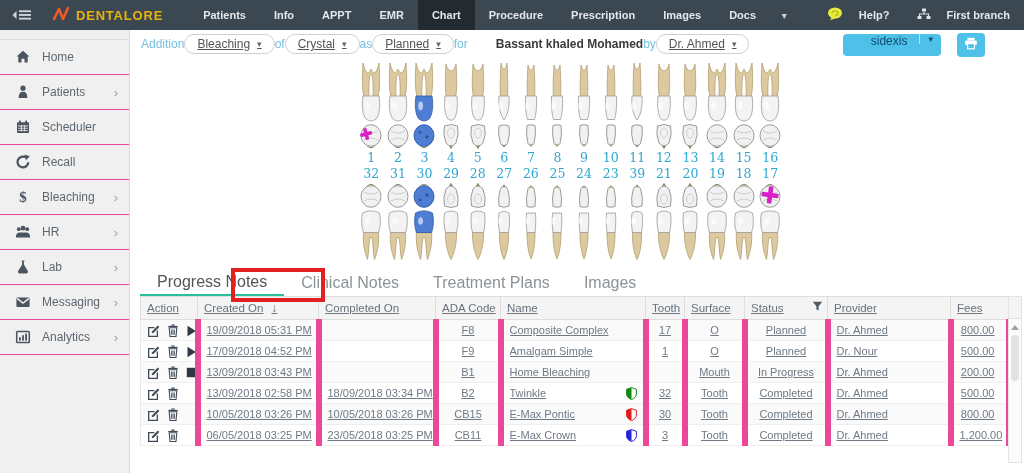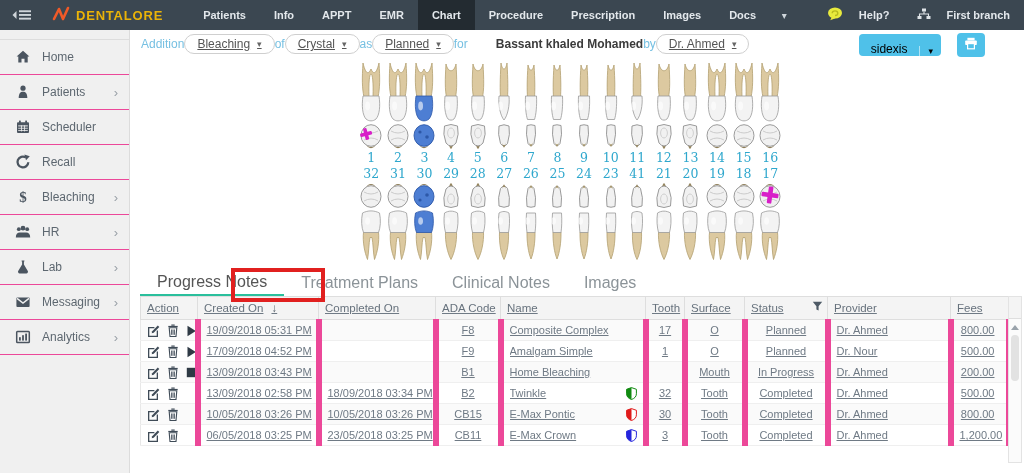--- a/index.html
+++ b/index.html
@@ -27,21 +27,21 @@
   .sb-chevron{position:absolute;right:11px;color:#9aa1a8;font-size:13px;line-height:1;}
 
   
   .toolbar{position:absolute;left:131px;top:30px;width:893px;height:28px;background:#fff;display:flex;align-items:center;}
   .toolbar-inner{display:flex;align-items:center;margin-left:10px;font-size:12px;}
   .tb-word{color:#76c0e2;}
   .tb-patient{color:#3b3b3b;font-weight:bold;padding-left:28px;}
   .pill{display:flex;align-items:center;gap:7px;border:1px solid #cfcfcf;border-radius:13px;padding:2px 12px;color:#555;background:#fff;cursor:pointer;font-size:12px;text-decoration:underline;}
   .pill .caret{font-size:9px;color:#666;}
   .toolbar-right{position:absolute;right:39px;top:3px;display:flex;align-items:center;gap:16px;}
-  .sidexis-btn{display:flex;align-items:flex-end;background:#4fc1e9;border-radius:4px;overflow:hidden;color:#000000;font-size:12px;cursor:pointer;height:22px;}
+  .sidexis-btn{display:flex;align-items:flex-start;background:#4fc1e9;border-radius:4px;overflow:hidden;color:#0c4a6e;font-size:12px;cursor:pointer;height:22px;padding-left:16px;}
   .sidexis-main{padding:0 12px;display:flex;align-items:center;}
   .sidexis-caret{display:flex;align-items:center;padding:0 8px;border-left:1px solid rgba(255,255,255,.55);font-size:9px;}
   .print-btn{width:28px;height:24px;background:#4fc1e9;border-radius:4px;display:flex;align-items:center;justify-content:center;cursor:pointer;}
 
   
   .teeth{position:absolute;left:358px;top:60px;display:flex;}
   .tooth-col{width:26.6px;display:flex;flex-direction:column;align-items:center;cursor:pointer;}
   .tooth-num{height:16px;line-height:16px;font-family:"DejaVu Serif",serif;font-size:12.5px;color:#2ea7cd;text-align:center;}
   .tooth-col svg{display:block;}
 
@@ -528,21 +528,21 @@
         <svg width="26" height="62" viewBox="0 0 26 62">
           <path d="M10 3 C9 20 9 30 9.5 37 L16.5 37 C17 30 17 20 16 3 C14.5 11 11.5 11 10 3 Z" fill="#dcc9a0" stroke="#b2a070" stroke-width="0.8"></path>
           <path d="M8 36 C7 45 9.5 56 13 60 C16.5 56 19 45 18 36 Z" fill="#f3f3f3" stroke="#9a9a9a" stroke-width="0.8"></path>
           <ellipse cx="9.6" cy="46" rx="2.4" ry="4.4" fill="rgba(255,255,255,0.6)"></ellipse>
         </svg>
         <svg width="26" height="28" viewBox="0 0 26 28">
           <path d="M8 4 Q13 1.5 18 4 Q19.5 12 16.5 21.5 Q13 26.5 9.5 21.5 Q6.5 12 8 4 Z" fill="#f1f1f1" stroke="#909090" stroke-width="0.9"></path>
           <path d="M11 21 Q13 25.5 15 21 Q14 24.8 13 25.8 Q12 24.8 11 21 Z" fill="#96865f"></path>
         </svg>
         <div class="tooth-num">11</div>
-        <div class="tooth-num">41</div>
+        <div class="tooth-num">39</div>
         <svg width="26" height="28" viewBox="0 0 26 28">
           <g transform="translate(0,28) scale(1,-1)">
             <path d="M8 4 Q13 1.5 18 4 Q19.5 12 16.5 21.5 Q13 26.5 9.5 21.5 Q6.5 12 8 4 Z" fill="#f1f1f1" stroke="#909090" stroke-width="0.9"></path>
             <path d="M11 21 Q13 25.5 15 21 Q14 24.8 13 25.8 Q12 24.8 11 21 Z" fill="#96865f"></path>
           </g>
         </svg>
         <svg width="26" height="52" viewBox="0 0 26 52">
           <path d="M8.5 22 C8 33 10 44 13 49.5 C16 44 18 33 17.5 22 Z" fill="#dcc9a0" stroke="#b2a070" stroke-width="0.8"></path>
           <path d="M8 3 C7 10 7.5 17 8.5 22.5 L17.5 22.5 C18.5 17 19 10 18 3 C14.8 1 11.2 1 8 3 Z" fill="#f3f3f3" stroke="#9a9a9a" stroke-width="0.8"></path>
           <ellipse cx="9.6" cy="11" rx="2.4" ry="3.8" fill="rgba(255,255,255,0.6)"></ellipse>
@@ -679,22 +679,22 @@
         <svg width="26" height="52" viewBox="0 0 26 52">
           <path d="M5.5 22 C4.5 32 6.5 42 9.5 49.5 C10.8 43 10.8 33 12 27.5 L14 27.5 C15.2 33 15.2 43 16.5 49.5 C19.5 42 21.5 32 20.5 22 Z" fill="#dcc9a0" stroke="#b2a070" stroke-width="0.8"></path>
           <path d="M4.5 3 C3 10 3.5 17.5 5.5 22.5 L20.5 22.5 C22.5 17.5 23 10 21.5 3 C16 0.2 10 0.2 4.5 3 Z" fill="#f3f3f3" stroke="#9a9a9a" stroke-width="0.8"></path>
           <ellipse cx="9.6" cy="11" rx="2.4" ry="3.8" fill="rgba(255,255,255,0.6)"></ellipse>
         </svg>
       </div>
     </div>
 
   <div class="tabs">
       <div class="tab active">Progress Notes</div>
+      <div class="tab">Clinical Notes</div>
       <div class="tab">Treatment Plans</div>
-      <div class="tab">Clinical Notes</div>
       <div class="tab">Images</div>
     </div>
 
   <div class="anno-box"></div>
 
   <table class="tp-table">
     <colgroup>
       <col style="width:57px">
         <col style="width:121px">
         <col style="width:117px">

